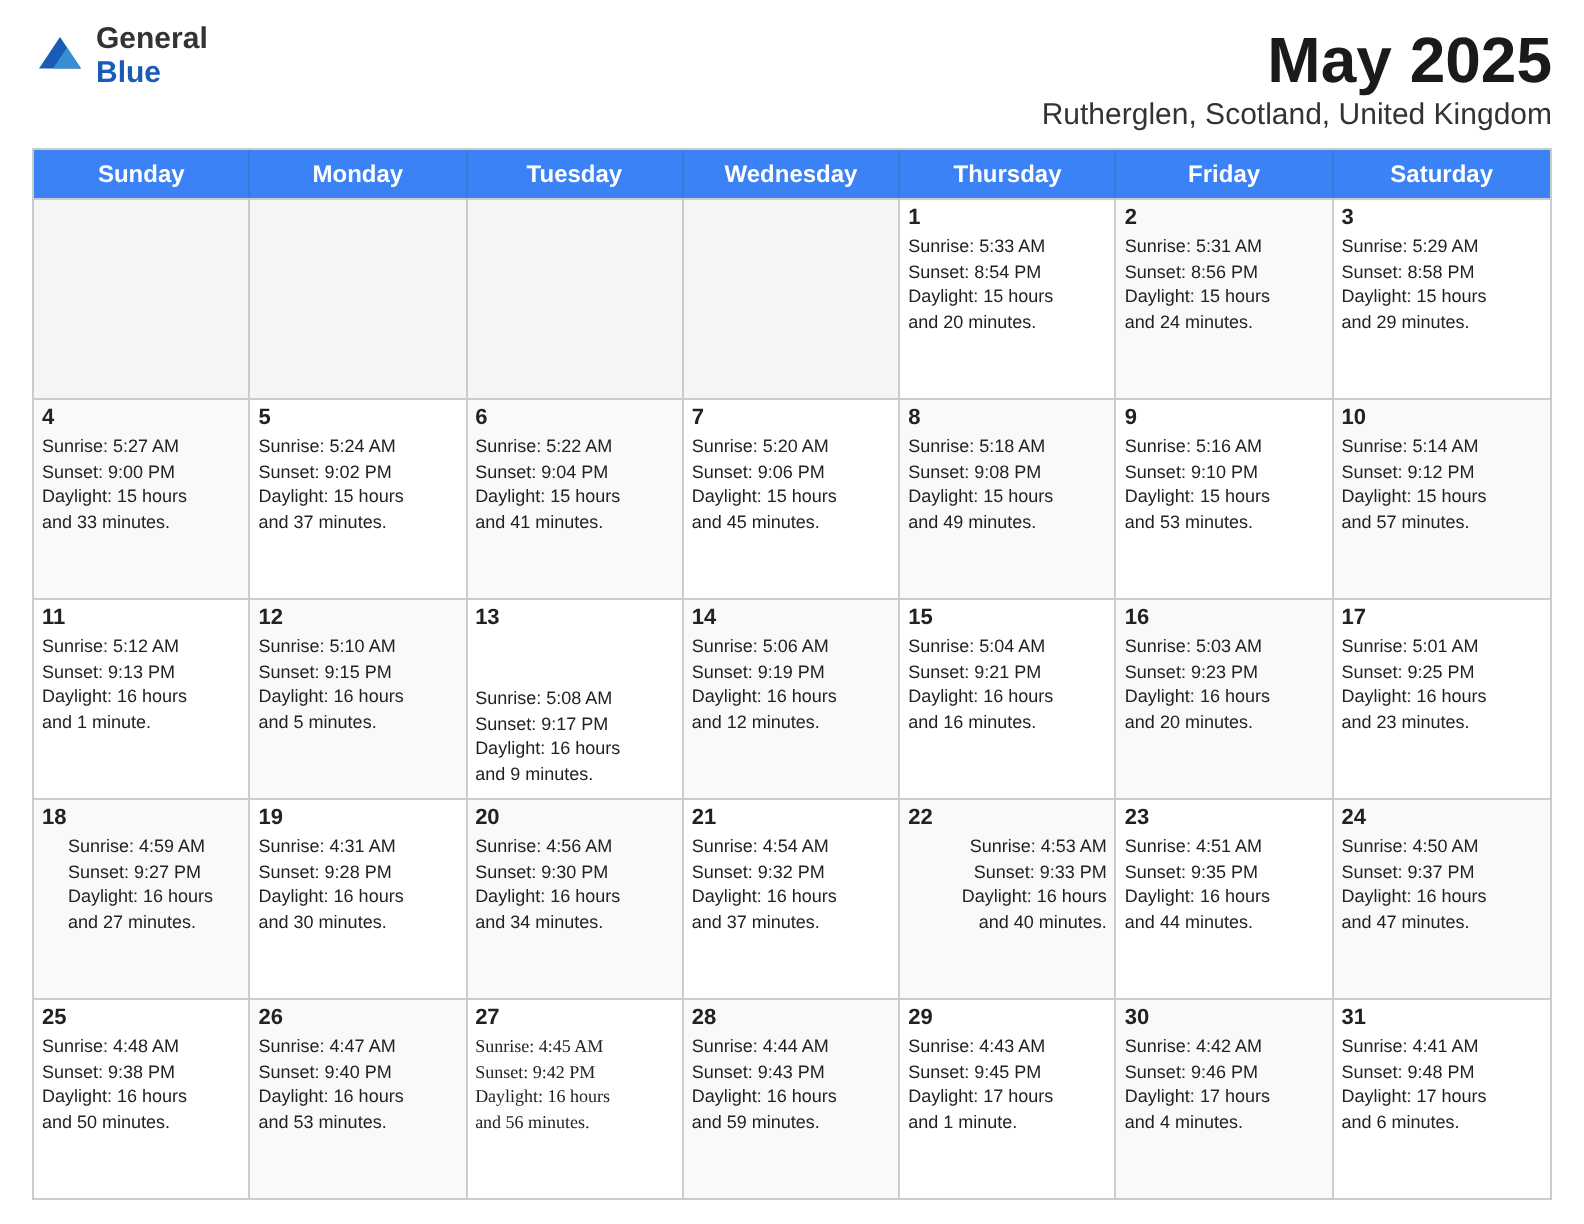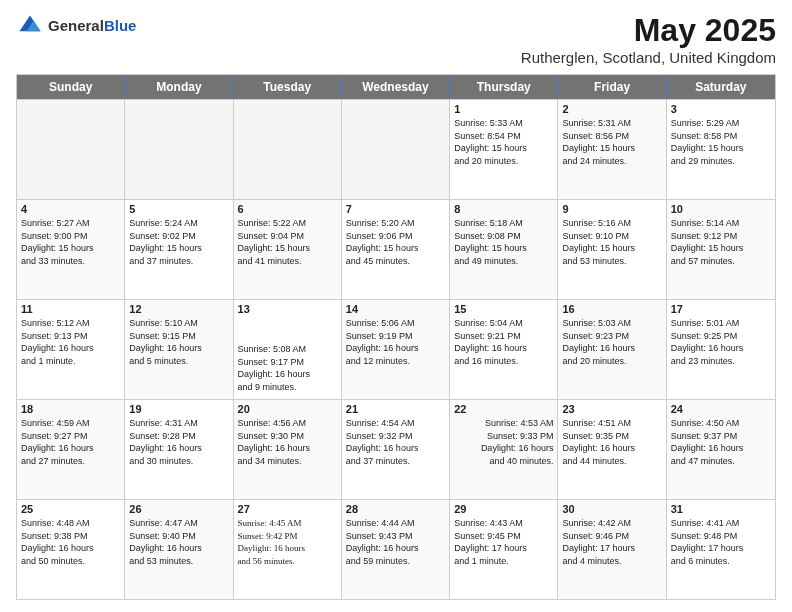--- a/index.html
+++ b/index.html
@@ -23,21 +23,21 @@
       align-items: flex-start;
       margin-bottom: 8px;
     }
     .logo {
       display: flex;
       align-items: center;
       gap: 4px;
     }
     .logo-text {
       display: flex;
-      flex-direction: row;
+      flex-direction: column;
       line-height: 1.1;
     }
     .logo-general {
       font-size: 15px;
       font-weight: bold;
       color: #333;
     }
     .logo-blue {
       font-size: 15px;
       font-weight: bold;
@@ -61,21 +61,21 @@
     }
     .calendar {
       flex: 1;
       display: flex;
       flex-direction: column;
       border: 1px solid #ccc;
     }
     .cal-header {
       display: grid;
       grid-template-columns: repeat(7, 1fr);
-      background: #737373;
+      background: #3b82f6;
     }
     .cal-header-cell {
       color: #fff;
       font-size: 12px;
       font-weight: bold;
       text-align: center;
       padding: 5px 2px;
       border-right: 1px solid #3a7ad4;
     }
     .cal-header-cell:last-child { border-right: none; }
@@ -270,21 +270,21 @@
             <span class="day-num">17</span>
             <div class="cell-info" style="white-space: pre-line;">Sunrise: 5:01 AM
 Sunset: 9:25 PM
 Daylight: 16 hours
 and 23 minutes.</div>
           </div>
         </div>
         <div class="cal-row">
           <div class="cal-cell alt">
             <span class="day-num">18</span>
-            <div class="cell-info" style="white-space: pre-line;">Sunrise: 4:59 AM
+            <div class="cell-info" style="white-space: pre-line; margin-left: 13px;">Sunrise: 4:59 AM
 Sunset: 9:27 PM
 Daylight: 16 hours
 and 27 minutes.</div>
           </div>
           <div class="cal-cell">
             <span class="day-num">19</span>
             <div class="cell-info" style="white-space: pre-line;">Sunrise: 4:31 AM
 Sunset: 9:28 PM
 Daylight: 16 hours
 and 30 minutes.</div>

